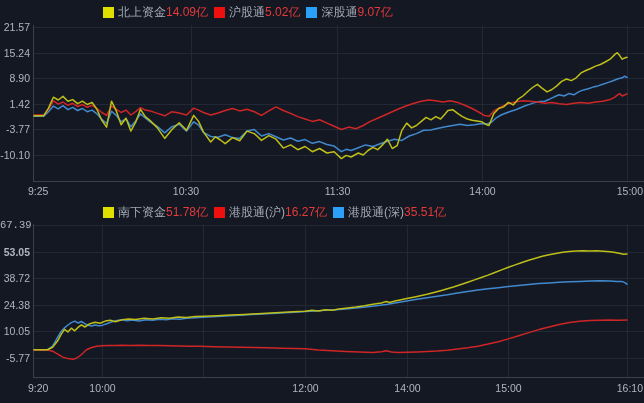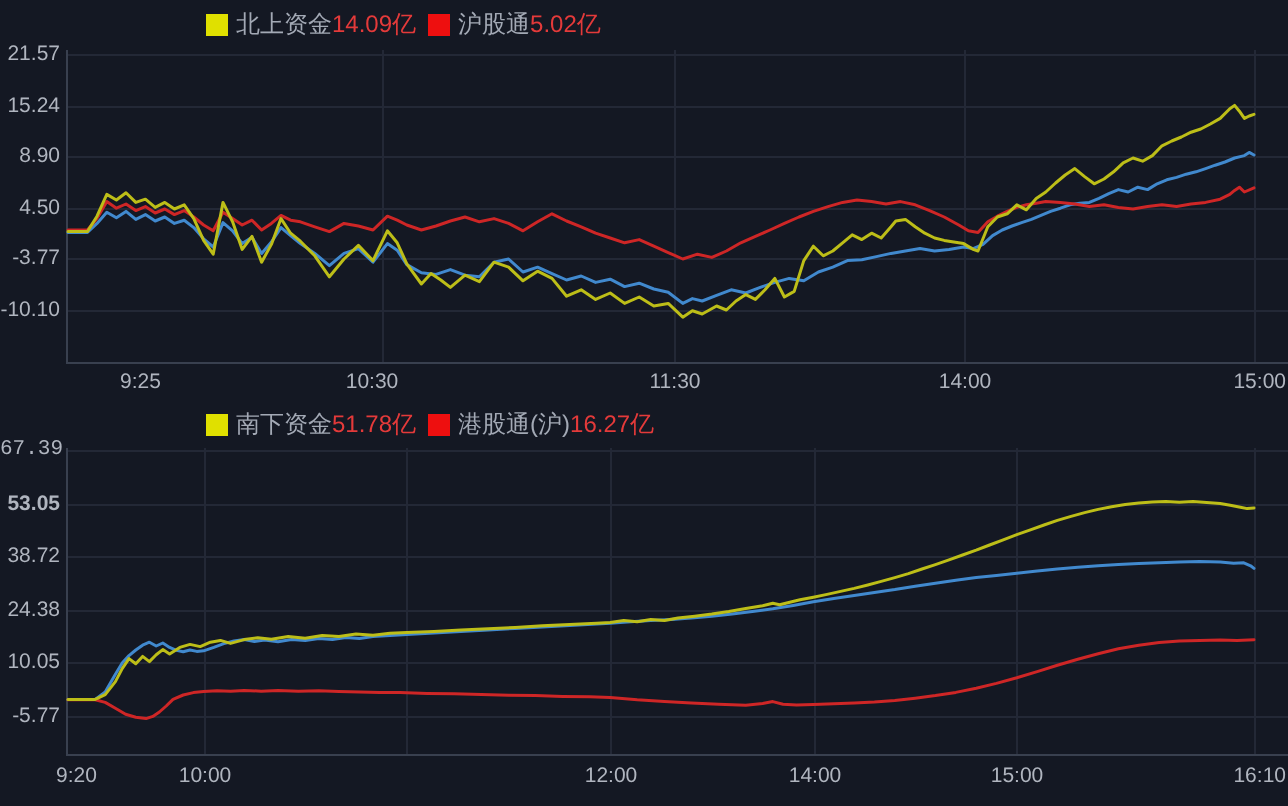--- a/index.html
+++ b/index.html
@@ -62,43 +62,53 @@
     <div class="legend-item">
       <span class="swatch" style="background: rgb(224, 224, 0);"></span>
         <span class="lname">北上资金</span>
         <span class="lval">14.09亿</span>
     </div>
     <div class="legend-item">
       <span class="swatch" style="background: rgb(238, 15, 15);"></span>
         <span class="lname">沪股通</span>
         <span class="lval">5.02亿</span>
     </div>
+    <div class="legend-item">
+      <span class="swatch" style="background: rgb(43, 160, 248);"></span>
+        <span class="lname">深股通</span>
+        <span class="lval">9.07亿</span>
+    </div>
   </div>
 
   <div class="legend" style="top:205px">
     <div class="legend-item">
       <span class="swatch" style="background: rgb(224, 224, 0);"></span>
         <span class="lname">南下资金</span>
         <span class="lval">51.78亿</span>
     </div>
     <div class="legend-item">
       <span class="swatch" style="background: rgb(238, 15, 15);"></span>
         <span class="lname">港股通(沪)</span>
         <span class="lval">16.27亿</span>
     </div>
+    <div class="legend-item">
+      <span class="swatch" style="background: rgb(43, 160, 248);"></span>
+        <span class="lname">港股通(深)</span>
+        <span class="lval">35.51亿</span>
+    </div>
   </div>
 
   <div id="axis-labels">
       <div class="tick ylab" style="top: 20.5px;">21.57</div>
       <div class="tick ylab" style="top: 46.5px;">15.24</div>
       <div class="tick ylab" style="top: 71.5px;">8.90</div>
-      <div class="tick ylab" style="top: 97.5px;">4.50</div>
+      <div class="tick ylab" style="top: 97.5px;">1.42</div>
       <div class="tick ylab" style="top: 122.5px;">-3.77</div>
       <div class="tick ylab" style="top: 148.5px;">-10.10</div>
-      <div class="tick xlab" style="top: 185px; left: 28px; text-align: left; margin-left: 32px;">9:25</div>
+      <div class="tick xlab" style="top: 185px; left: 28px; text-align: left;">9:25</div>
       <div class="tick xlab" style="top: 185px; left: 156px;">10:30</div>
       <div class="tick xlab" style="top: 185px; left: 307.5px;">11:30</div>
       <div class="tick xlab" style="top: 185px; left: 452.5px;">14:00</div>
       <div class="tick xlab" style="top: 185px; left: 583px; text-align: right;">15:00</div>
       <div class="tick ylab" style="top: 218.5px; font-family: Liberation Mono, monospace;">67.39</div>
       <div class="tick ylab" style="top: 245.5px; font-weight: bold;">53.05</div>
       <div class="tick ylab" style="top: 271.5px;">38.72</div>
       <div class="tick ylab" style="top: 298.5px;">24.38</div>
       <div class="tick ylab" style="top: 324.5px;">10.05</div>
       <div class="tick ylab" style="top: 351.5px;">-5.77</div>

